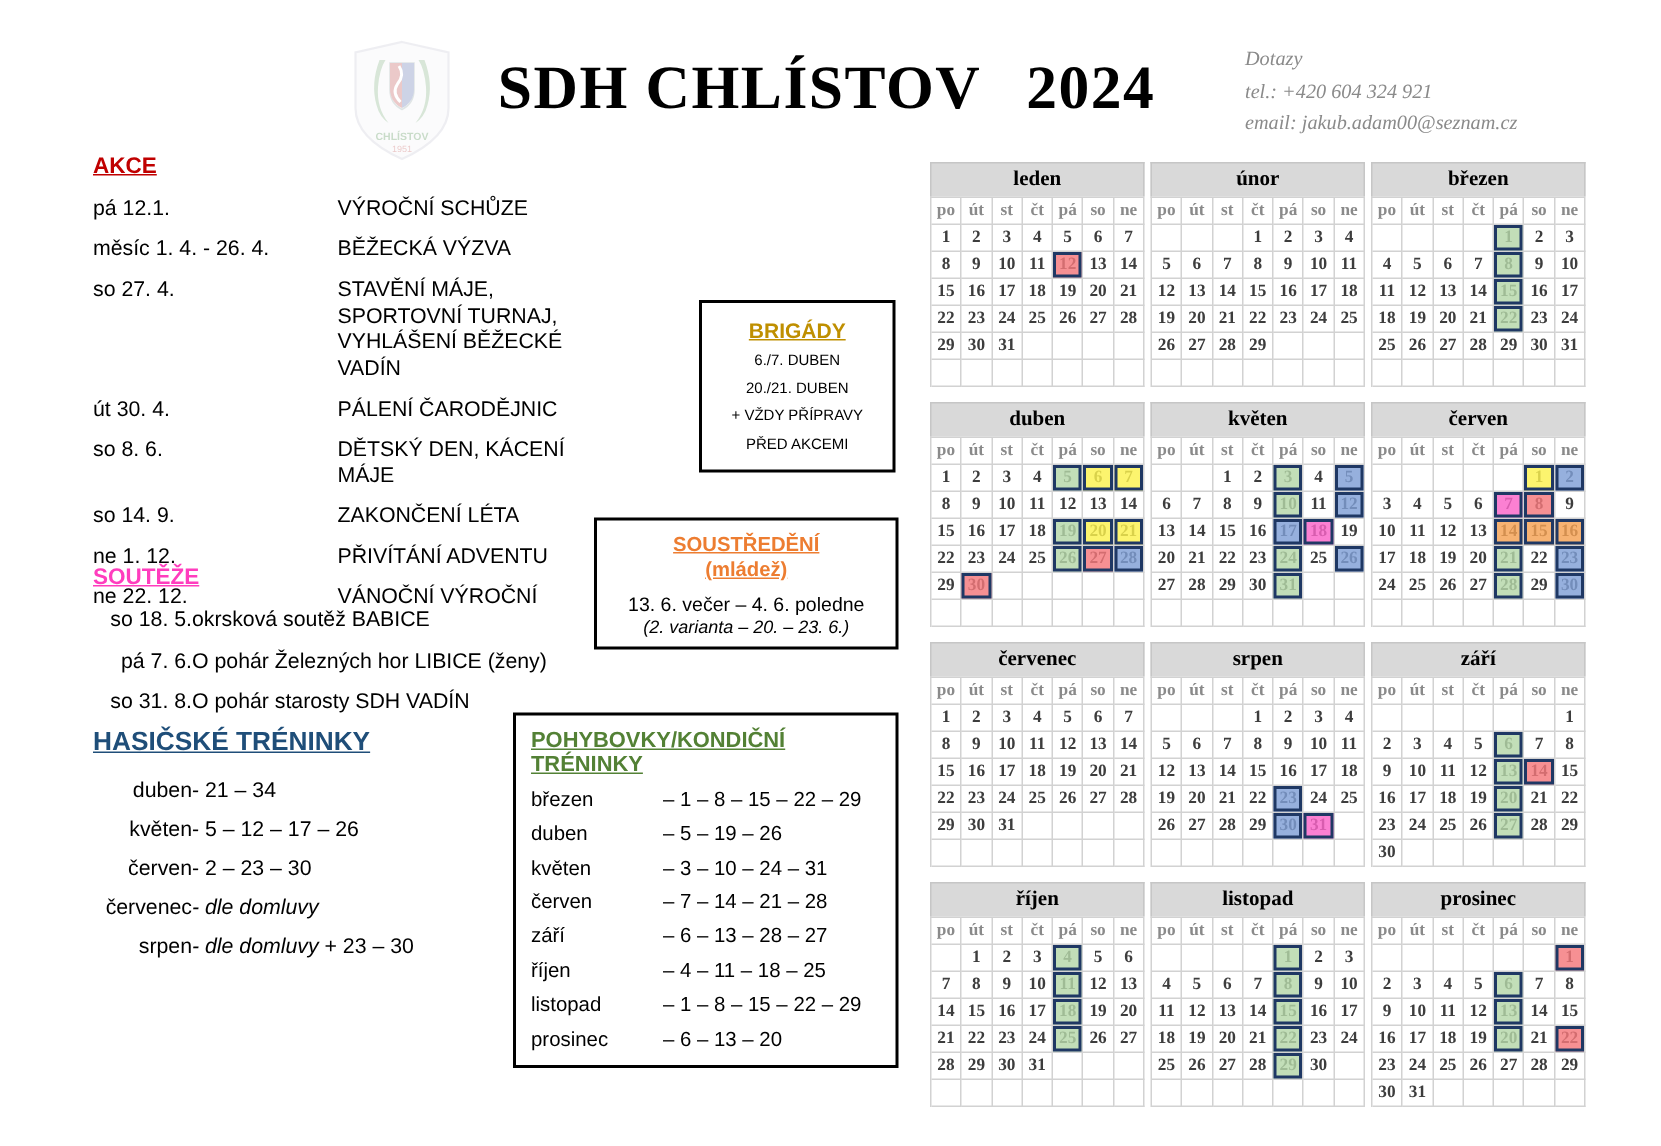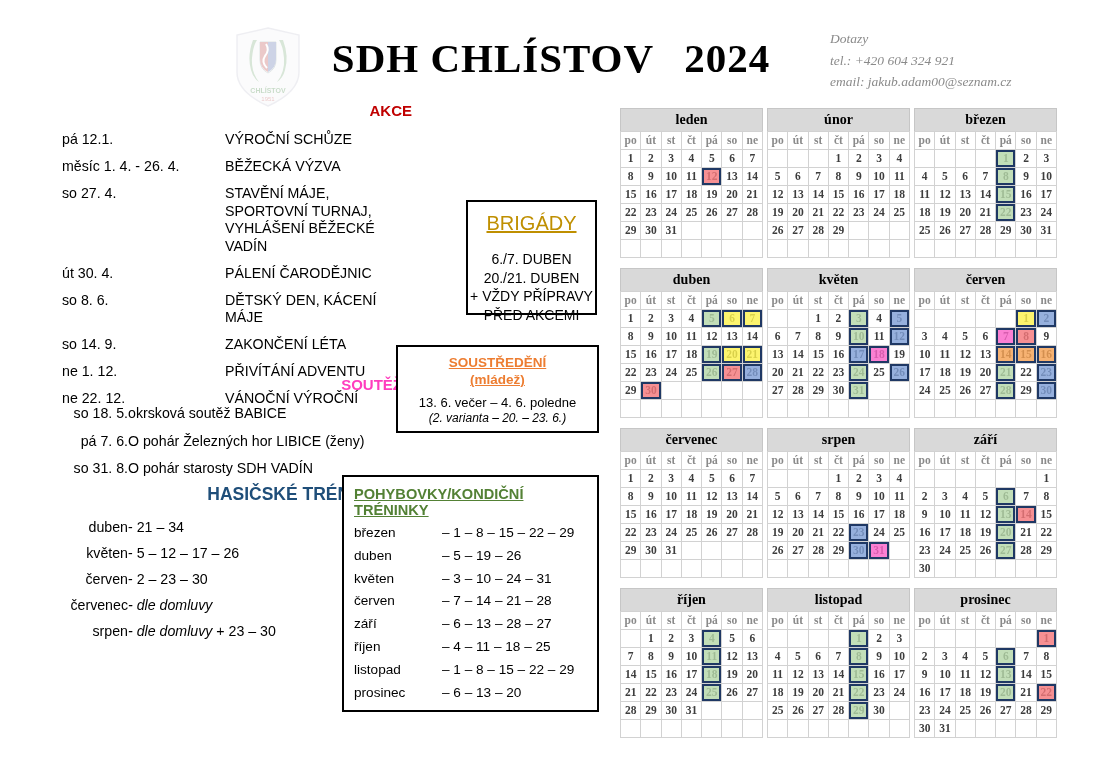--- a/index.html
+++ b/index.html
@@ -15,34 +15,34 @@
     letter-spacing:1px;white-space:nowrap;}
   .page-title .gap{display:inline-block;width:30px;}
   .contact{position:absolute;left:830px;top:28px;font-family:"Liberation Serif","DejaVu Serif",serif;
     font-style:italic;color:#8a8a8a;font-size:13.5px;line-height:1.6;}
 
   
   .section{position:absolute;left:62px;}
   .sec-akce{top:102px;width:350px;}
   .sec-souteze{top:376px;width:350px;}
   .sec-treninky{top:484px;width:330px;}
-  .sec-head{font-weight:bold;font-size:15px;margin-bottom:12px;text-align:right;}
+  .sec-head{font-weight:bold;text-decoration:underline;font-size:15px;margin-bottom:12px;}
   .sec-treninky .sec-head{font-size:17.5px;margin-bottom:14px;}
   .ev-row{display:flex;font-size:14.2px;margin-bottom:9.5px;line-height:17.5px;}
   .sec-akce .ev-date{width:163px;flex:none;}
   .sec-souteze .ev-date,.sec-treninky .ev-date{width:66px;flex:none;text-align:right;}
   .sec-souteze .ev-row{margin-bottom:10px;}
   .sec-treninky .ev-row{margin-bottom:8.5px;}
   .it{font-style:italic;}
 
   
   .box{position:absolute;border:2px solid #000;background:#fff;box-sizing:border-box;}
   .box-brigady{left:466px;top:200px;width:131px;height:115px;text-align:center;padding-top:10px;}
-  .box-brigady .box-title{font-weight:normal;color:#BF8F00;text-decoration:underline;font-size:20px;margin-bottom:15px;}
-  .box-brigady .line{font-size:14px;line-height:18.5px;}
+  .box-brigady .box-title{font-weight:bold;color:#BF8F00;text-decoration:underline;font-size:14px;margin-bottom:4px;}
+  .box-brigady .line{font-size:10px;line-height:18.5px;}
   .box-soustredeni{left:396px;top:345px;width:203px;height:88px;text-align:center;padding-top:7px;}
   .box-soustredeni .box-title{font-weight:bold;color:#ED7D31;text-decoration:underline;font-size:13.5px;line-height:17px;}
   .box-soustredeni .line{font-size:13px;margin-top:7px;}
   .box-soustredeni .note{font-size:12px;font-style:italic;margin-top:1px;}
   .box-pohybovky{left:342px;top:475px;width:257px;height:237px;padding:9px 0 0 10px;}
   .box-pohybovky .box-title{font-weight:bold;color:#538135;text-decoration:underline;font-size:14.6px;margin-bottom:7px;}
   .poh-row{display:flex;font-size:13.6px;margin-bottom:7.8px;}
   .poh-row .m{width:88px;flex:none;}
 
   

